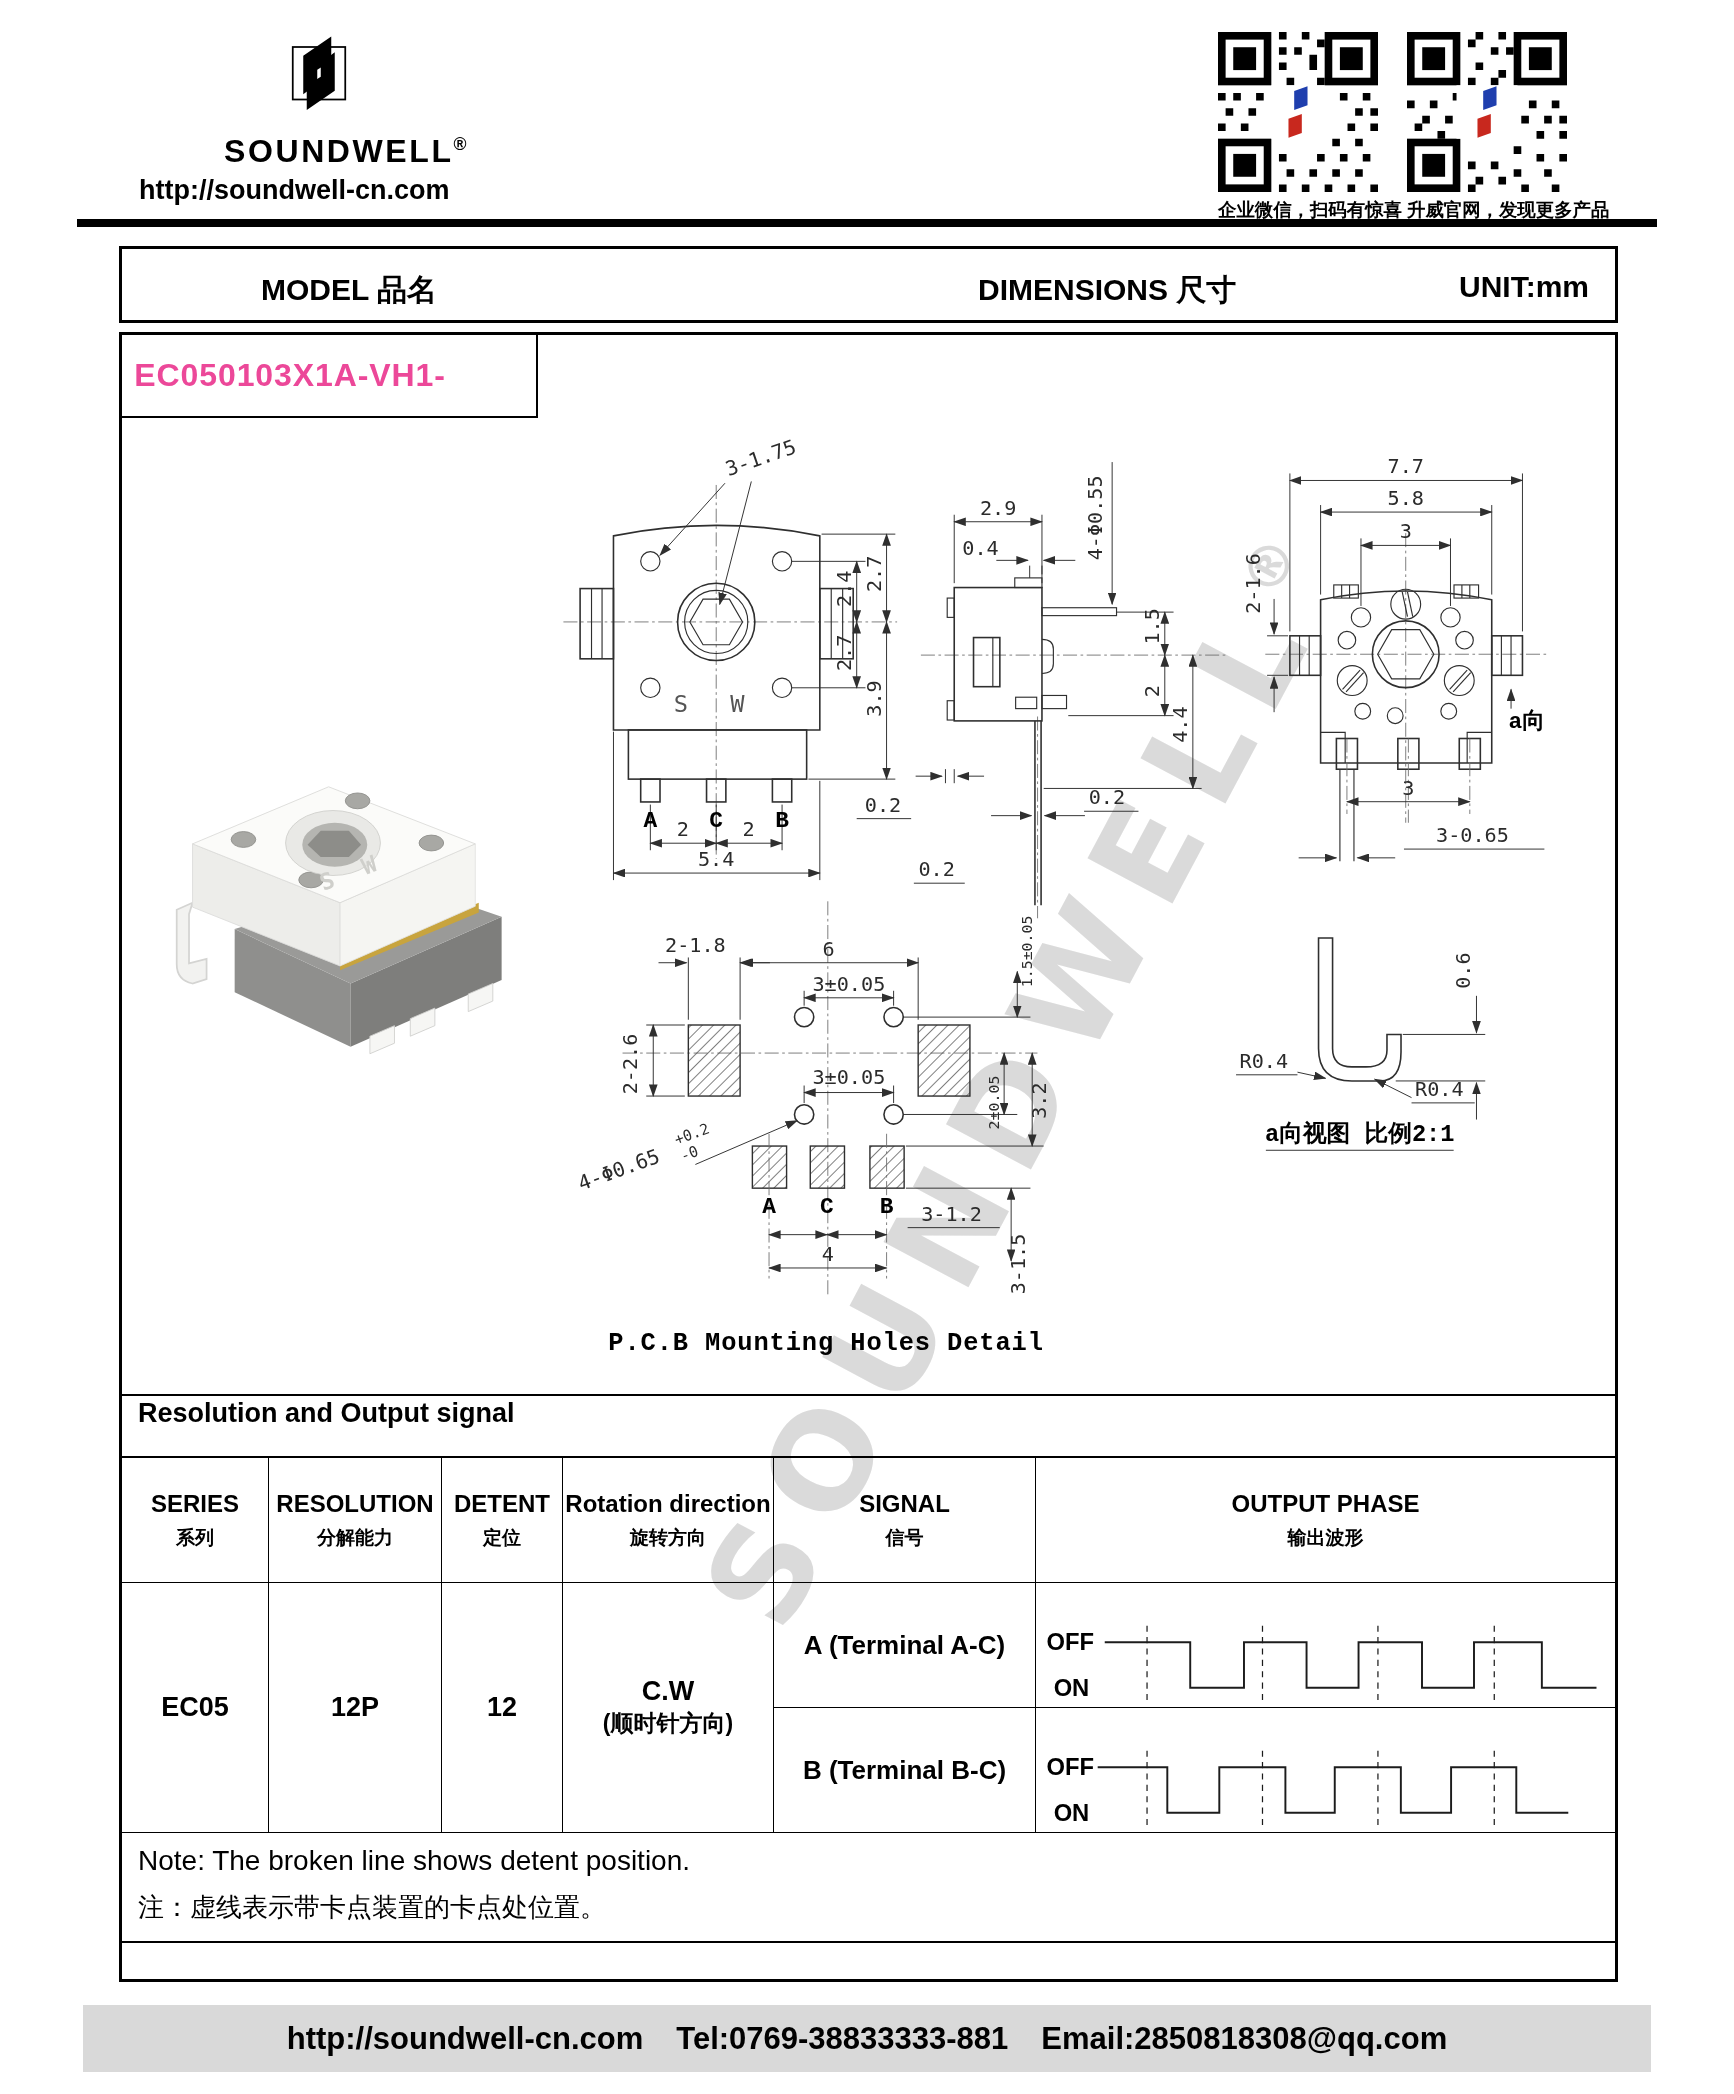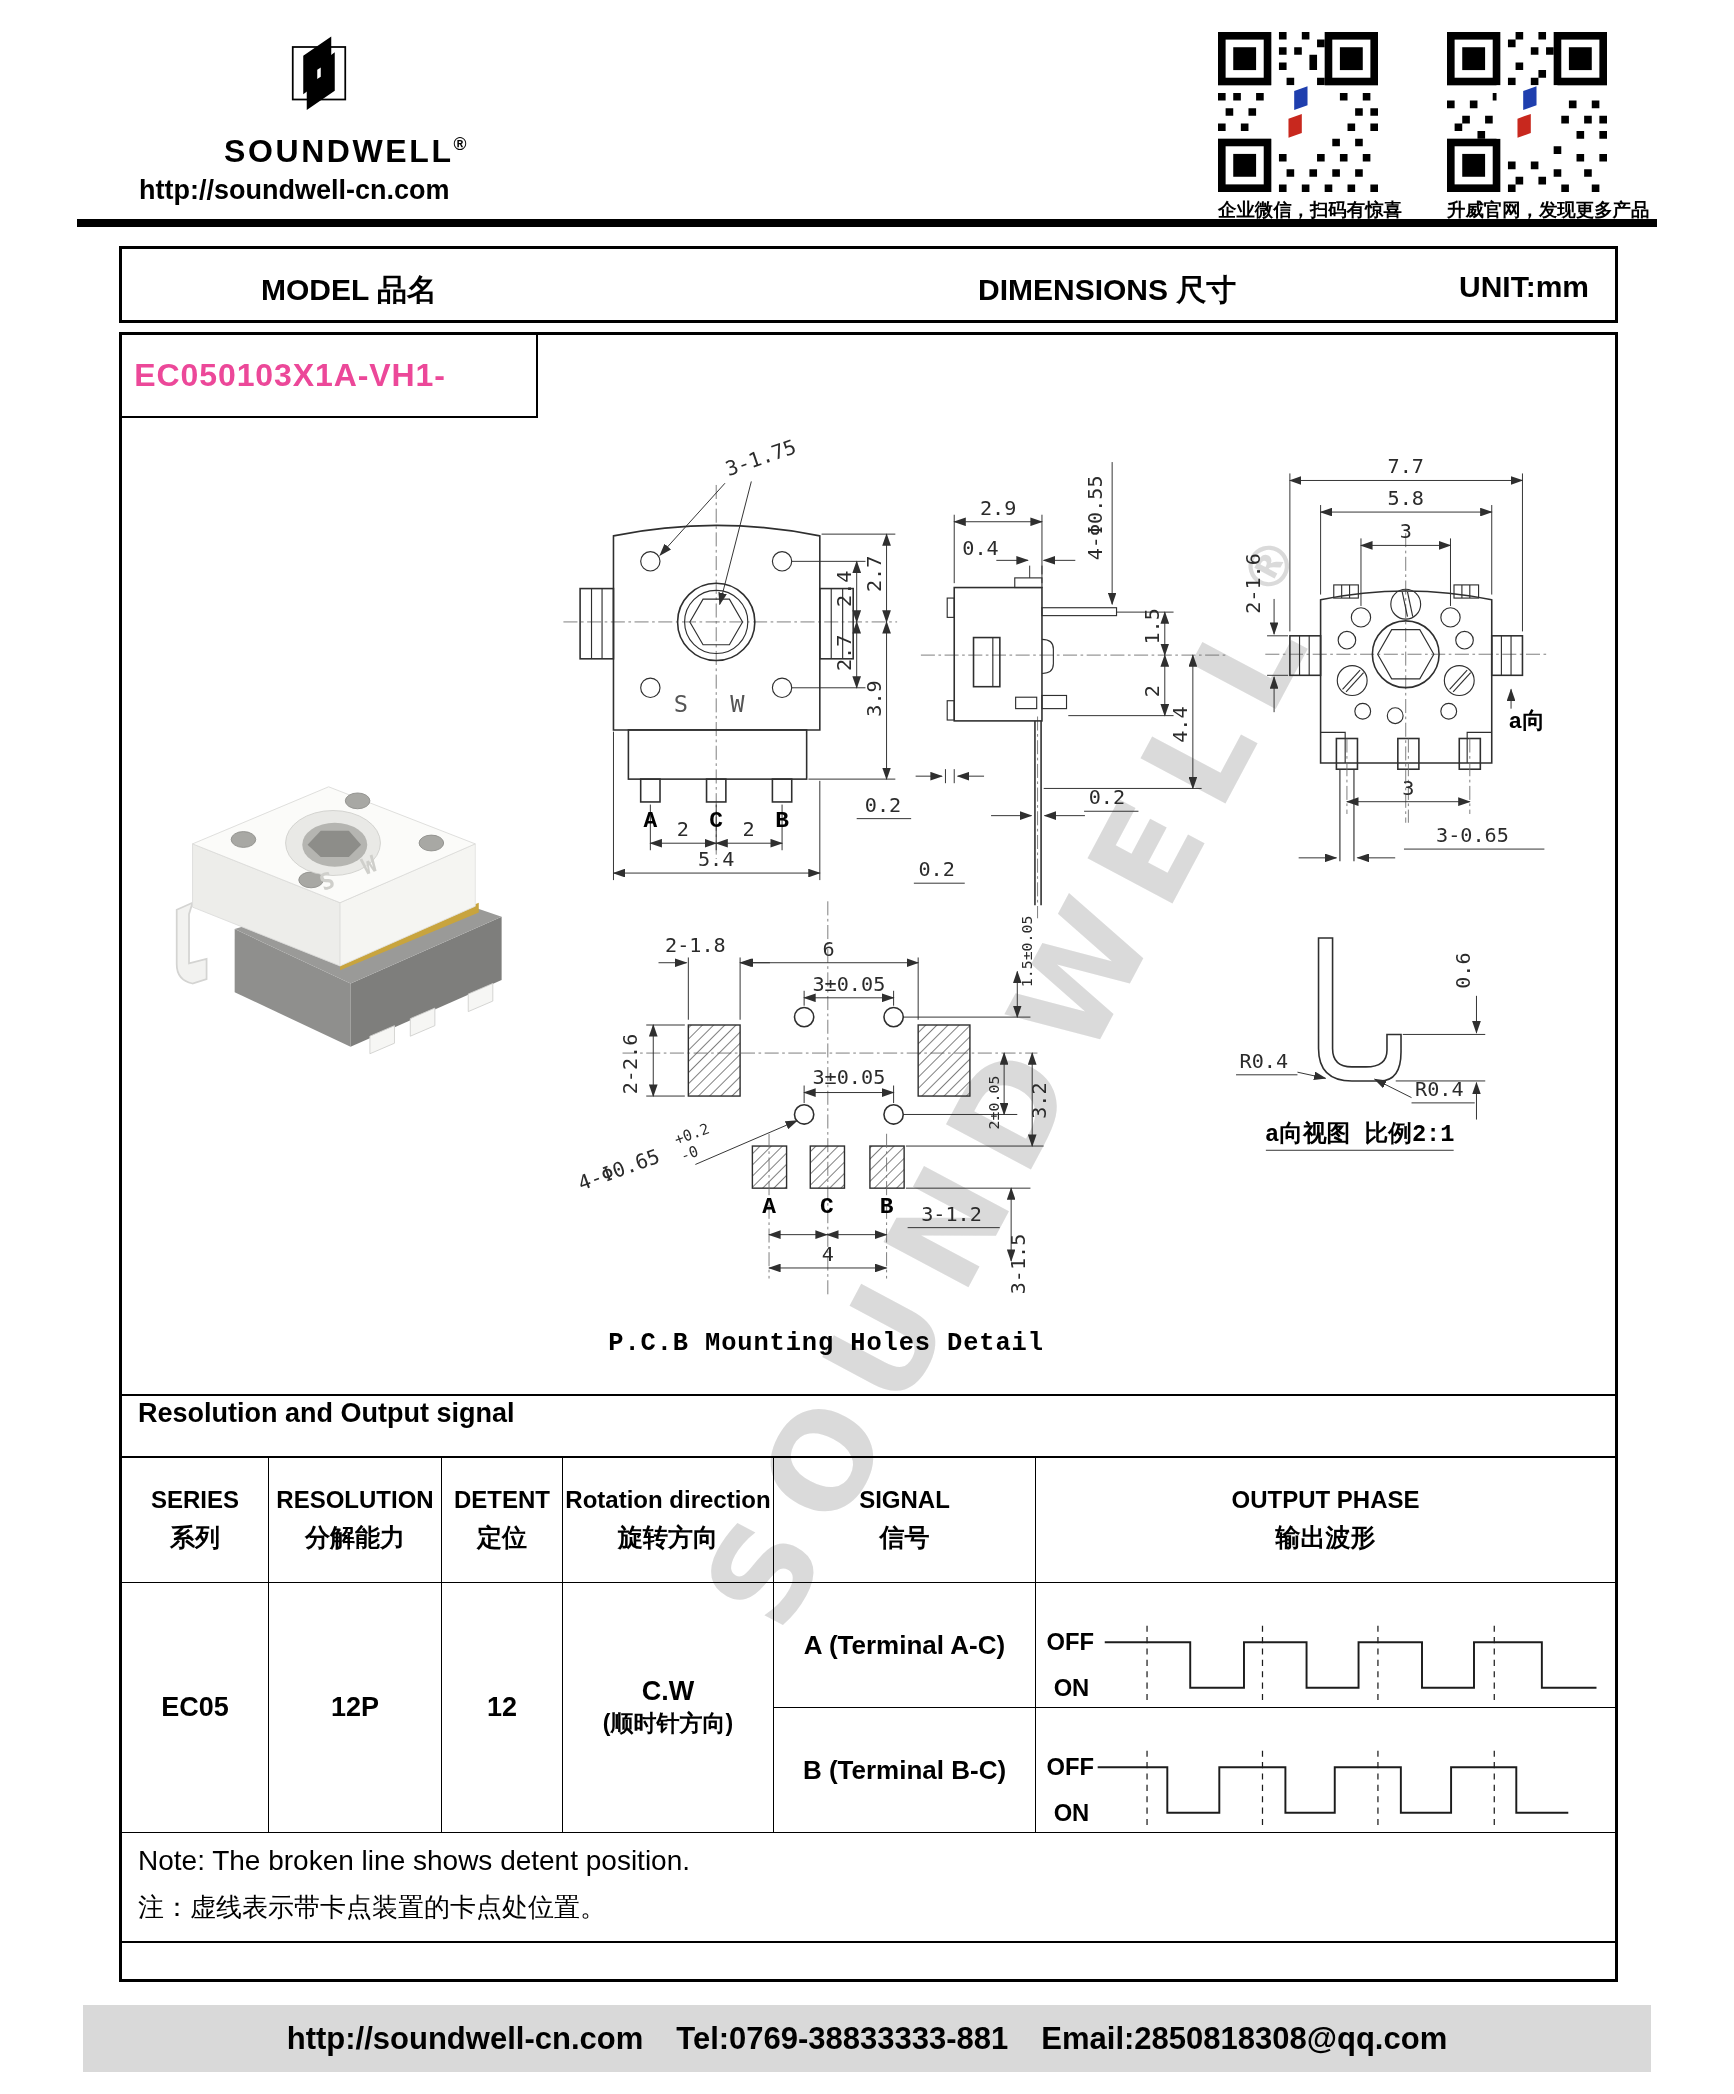--- a/index.html
+++ b/index.html
@@ -5,21 +5,21 @@
   * { margin:0; padding:0; box-sizing:border-box; }
   body { background:#fff; font-family:"Liberation Sans",sans-serif; }
   .page { position:relative; width:1735px; height:2094px; background:#fff; overflow:hidden; }
 
   
   .logo-block { position:absolute; left:132px; top:26px; width:377px; }
   .logo-mark { display:block; margin-left:145px; }
   .brand-row { margin-top:1.8px; margin-left:92px; font-weight:bold; font-size:32px; letter-spacing:2.6px; color:#000; }
   .brand-row .reg { font-size:17.6px; vertical-align:12.3px; letter-spacing:0; }
   .brand-url { margin-top:5.3px; margin-left:7px; font-weight:bold; font-size:27px; color:#000; }
-  .qr-block { position:absolute; left:1218px; top:32px; display:flex; gap:69px; }
+  .qr-block { position:absolute; left:1218px; top:32px; display:flex; gap:29px; }
   .qr-fig { width:160px; text-align:center; }
   .qr-fig svg { display:block; width:160px; height:160px; }
   .qr-cap { margin-top:5.3px; font-size:18.4px; font-weight:bold; white-space:nowrap; }
   .top-rule { position:absolute; left:77px; top:219px; width:1580px; height:8px; background:#000; }
 
   
   .model-bar { position:absolute; left:119px; top:246px; width:1499px; height:77px; border:3.5px solid #000; background:#fff; }
   .model-bar span { position:absolute; top:21px; font-weight:bold; font-size:30px; color:#000; white-space:nowrap; }
   .mb-model { left:139px; }
   .mb-dims  { left:856px; }
@@ -47,21 +47,21 @@
   .hatch-rect { stroke:#2f2f2f; stroke-width:1.6; }
 
   
   .res-section { position:absolute; left:0; top:1059px; width:100%; border-top:2.6px solid #000; }
   .res-title { height:62px; padding:2px 0 0 16px; font-weight:bold; font-size:27px; border-bottom:2.6px solid #000; }
   .res-table { display:grid; grid-template-columns:147px 173px 121px 211px 262px 1fr; }
   .cell { border-right:1.8px solid #000; border-bottom:1.8px solid #000; display:flex; flex-direction:column; align-items:center; justify-content:center; text-align:center; background:transparent; }
   .cell:nth-child(6n) { border-right:none; }
   .hc { height:125px; }
   .hc .en { font-weight:bold; font-size:24px; }
-  .hc .zh { font-weight:bold; font-size:25px; margin-top:7px; }
+  .hc .zh { font-weight:bold; font-size:19px; margin-top:7px; }
   .dc { font-weight:bold; font-size:27px; }
   .dc .zh { font-size:23px; margin-top:1.8px; }
   .span2 { grid-row:2 / span 2; }
   .sig { font-weight:bold; font-size:26px; }
   .wave-cell { border-right:none; border-bottom:1.8px solid #000; position:relative;margin-top:40px; }
   .wave-cell svg { display:block; width:100%; height:84px; }
   .wv { fill:none; stroke:#1c1c1c; stroke-width:2.2; }
   .wd { fill:none; stroke:#1c1c1c; stroke-width:1.4; stroke-dasharray:7 6; }
   .wlabel { font-family:"Liberation Sans",sans-serif; font-weight:bold; font-size:27px; fill:#000; }
   .note-block { border-bottom:2.6px solid #000; padding:12.3px 0 16px 16px; }

